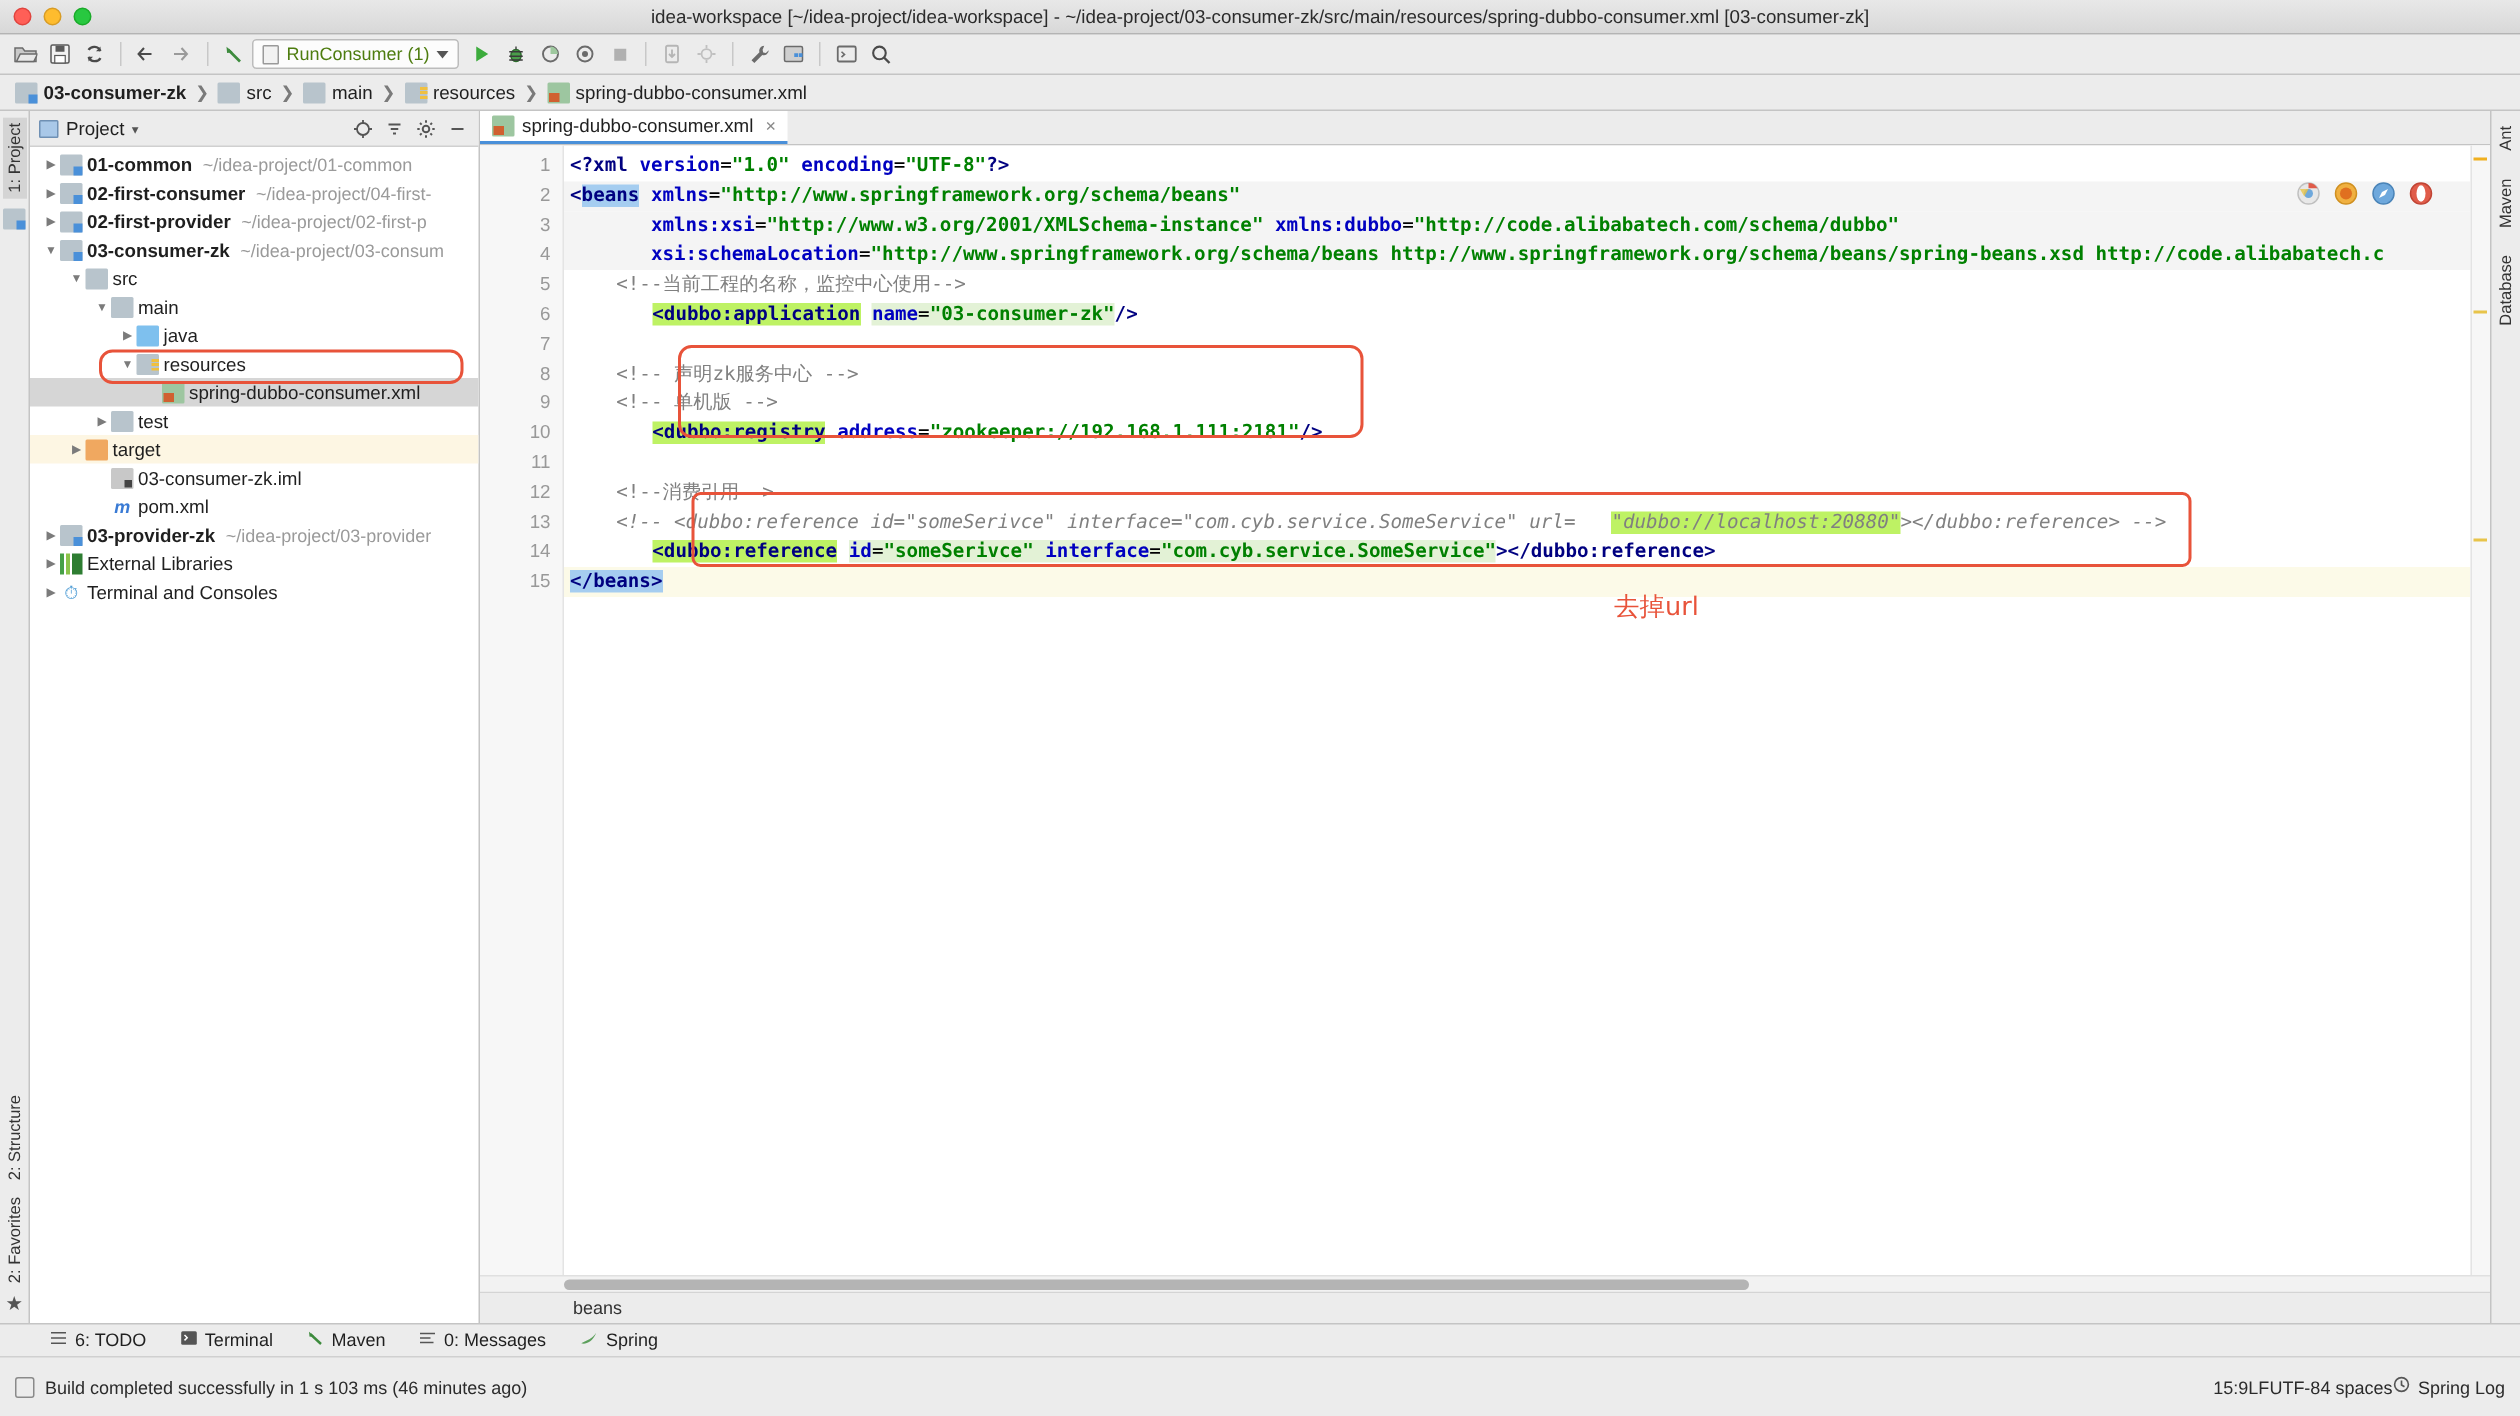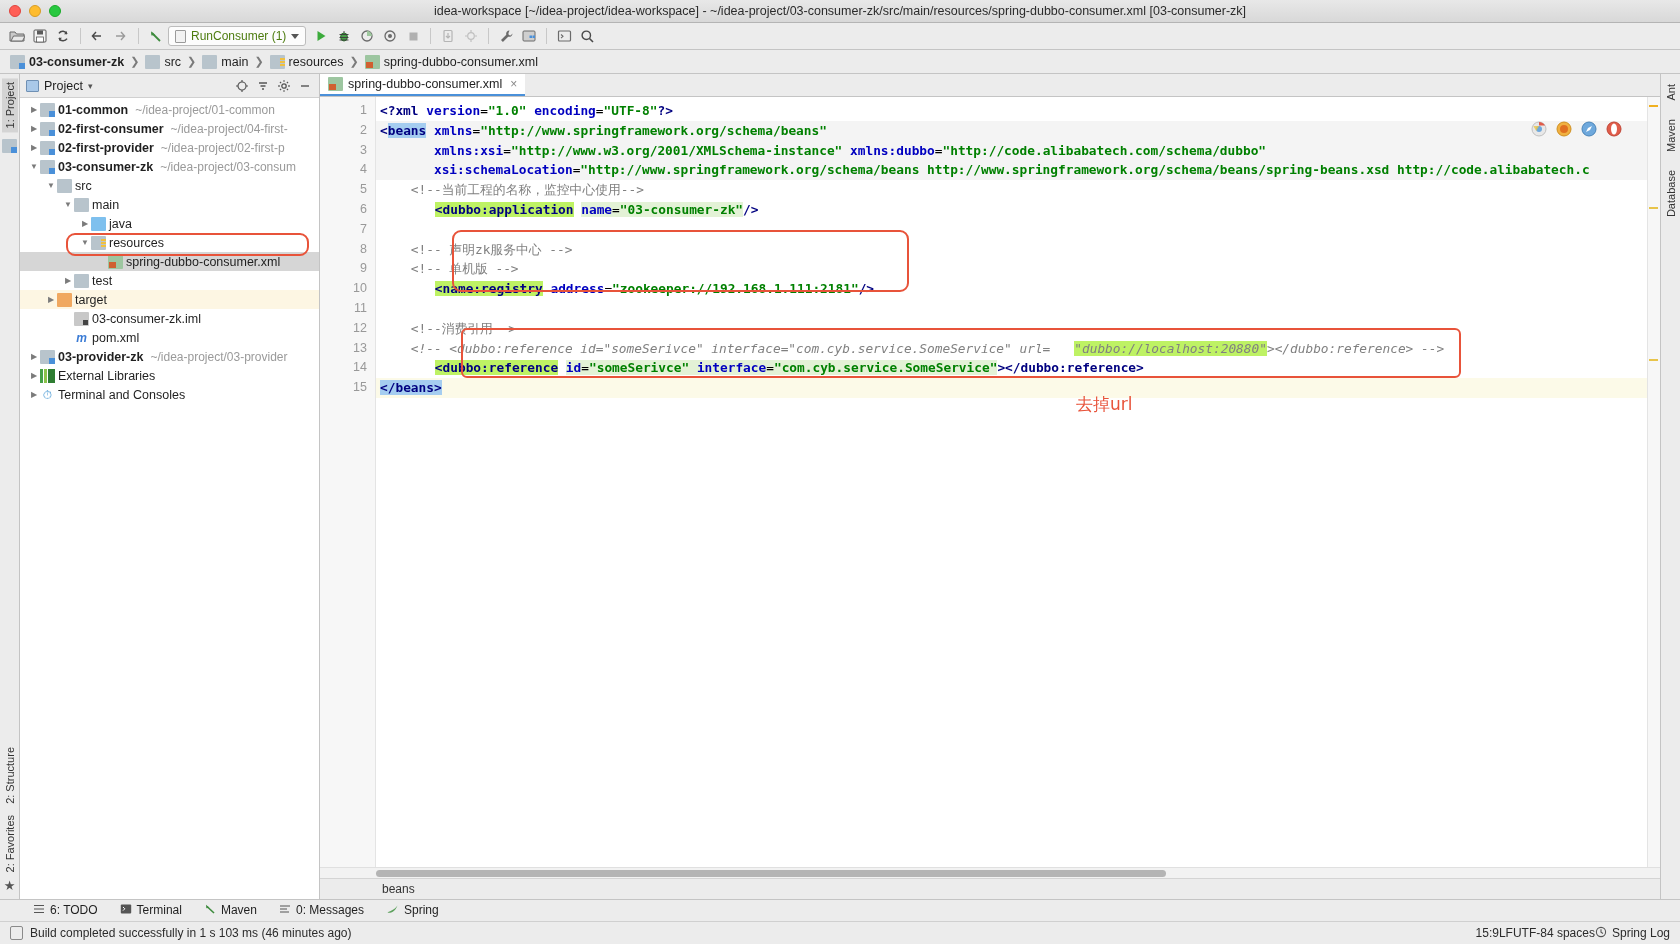--- a/index.html
+++ b/index.html
@@ -207,21 +207,21 @@
   }
 
   
   .toolwin-bar {
     height: 22px; min-height: 22px; background: #ececec; border-top: 1px solid #c4c4c4;
     display: flex; align-items: center; padding-left: 22px; gap: 0px;
     font-size: 12px; color: #1f1f1f;
   }
   .tw { display: flex; align-items: flex-start; gap: 5px; padding: 19px 11px; }
   .statusbar {
-    height: 23px; min-height: 23px; background: #ececec; border-top: 1px solid #d0d0d0;
+    height: 40px; min-height: 23px; background: #ececec; border-top: 1px solid #d0d0d0;
     display: flex; align-items: center; padding: 0 10px 0 10px; font-size: 12px; color: #2b2b2b;
   }
   .sb-left { display: flex; align-items: center; gap: 7px; }
   .sb-right { margin-left: auto; display: flex; align-items: center; }
   .sb-icon { width: 13px; height: 14px; border: 1px solid #8a8a8a; border-radius: 2px; }
 
   .icon-svg { display: block; }
 </style>
 </head>
 <body>
@@ -561,21 +561,21 @@
         <div class="code">
           <div class="cl"><span class="tag">&lt;?xml</span> <span class="attr">version</span>=<span class="str">"1.0"</span> <span class="attr">encoding</span>=<span class="str">"UTF-8"</span><span class="tag">?&gt;</span></div>
           <div class="cl hl"><span class="tag">&lt;</span><span class="sel-blue tagname">beans</span> <span class="attr">xmlns</span>=<span class="str">"http://www.springframework.org/schema/beans"</span></div>
           <div class="cl hl">       <span class="attr">xmlns:xsi</span>=<span class="str">"http://www.w3.org/2001/XMLSchema-instance"</span> <span class="attr">xmlns:dubbo</span>=<span class="str">"http://code.alibabatech.com/schema/dubbo"</span></div>
           <div class="cl hl">       <span class="attr">xsi:schemaLocation</span>=<span class="str">"http://www.springframework.org/schema/beans http://www.springframework.org/schema/beans/spring-beans.xsd http://code.alibabatech.c</span></div>
           <div class="cl">    <span class="cmt">&lt;!--当前工程的名称，监控中心使用--&gt;</span></div>
           <div class="cl">    <span class="hl-yellow"><span class="tag">&lt;</span><span class="tagname">dubbo:application</span></span> <span class="hl-green"><span class="attr">name</span>=<span class="str">"03-consumer-zk"</span></span><span class="tag">/&gt;</span></div>
           <div class="cl"> </div>
           <div class="cl">    <span class="cmt">&lt;!-- 声明zk服务中心 --&gt;</span></div>
           <div class="cl">    <span class="cmt">&lt;!-- 单机版 --&gt;</span></div>
-          <div class="cl">    <span class="hl-yellow"><span class="tag">&lt;</span><span class="tagname">name:registry</span></span> <span class="attr">address</span>=<span class="str">"zookeeper://192.168.1.111:2181"</span><span class="tag">/&gt;</span></div>
+          <div class="cl">    <span class="hl-yellow"><span class="tag">&lt;</span><span class="tagname">dubbo:registry</span></span> <span class="attr">address</span>=<span class="str">"zookeeper://192.168.1.111:2181"</span><span class="tag">/&gt;</span></div>
           <div class="cl"> </div>
           <div class="cl">    <span class="cmt">&lt;!--消费引用--&gt;</span></div>
           <div class="cl">    <span class="cmt-i">&lt;!-- &lt;dubbo:reference id="someSerivce" interface="com.cyb.service.SomeService" url=</span><span class="cmt-i hl-yellow">"dubbo://localhost:20880"</span><span class="cmt-i">&gt;&lt;/dubbo:reference&gt; --&gt;</span></div>
           <div class="cl">    <span class="hl-yellow"><span class="tag">&lt;</span><span class="tagname">dubbo:reference</span></span> <span class="hl-green"><span class="attr">id</span>=<span class="str">"someSerivce"</span> <span class="attr">interface</span>=<span class="str">"com.cyb.service.SomeService"</span></span><span class="tag">&gt;&lt;/</span><span class="tagname">dubbo:reference</span><span class="tag">&gt;</span></div>
           <div class="cl caret-line"><span class="sel-blue"><span class="tag">&lt;/</span><span class="tagname">beans</span><span class="tag">&gt;</span></span></div>
 
           <div class="hl-box" style="left:76px; top:133px; width:457px; height:62px;"></div>
           <div class="hl-box" style="left:85px; top:231px; width:1000px; height:50px; border-radius:6px;"></div>
           <div class="ann" style="left:700px; top:296px;">去掉url</div>
         </div>

